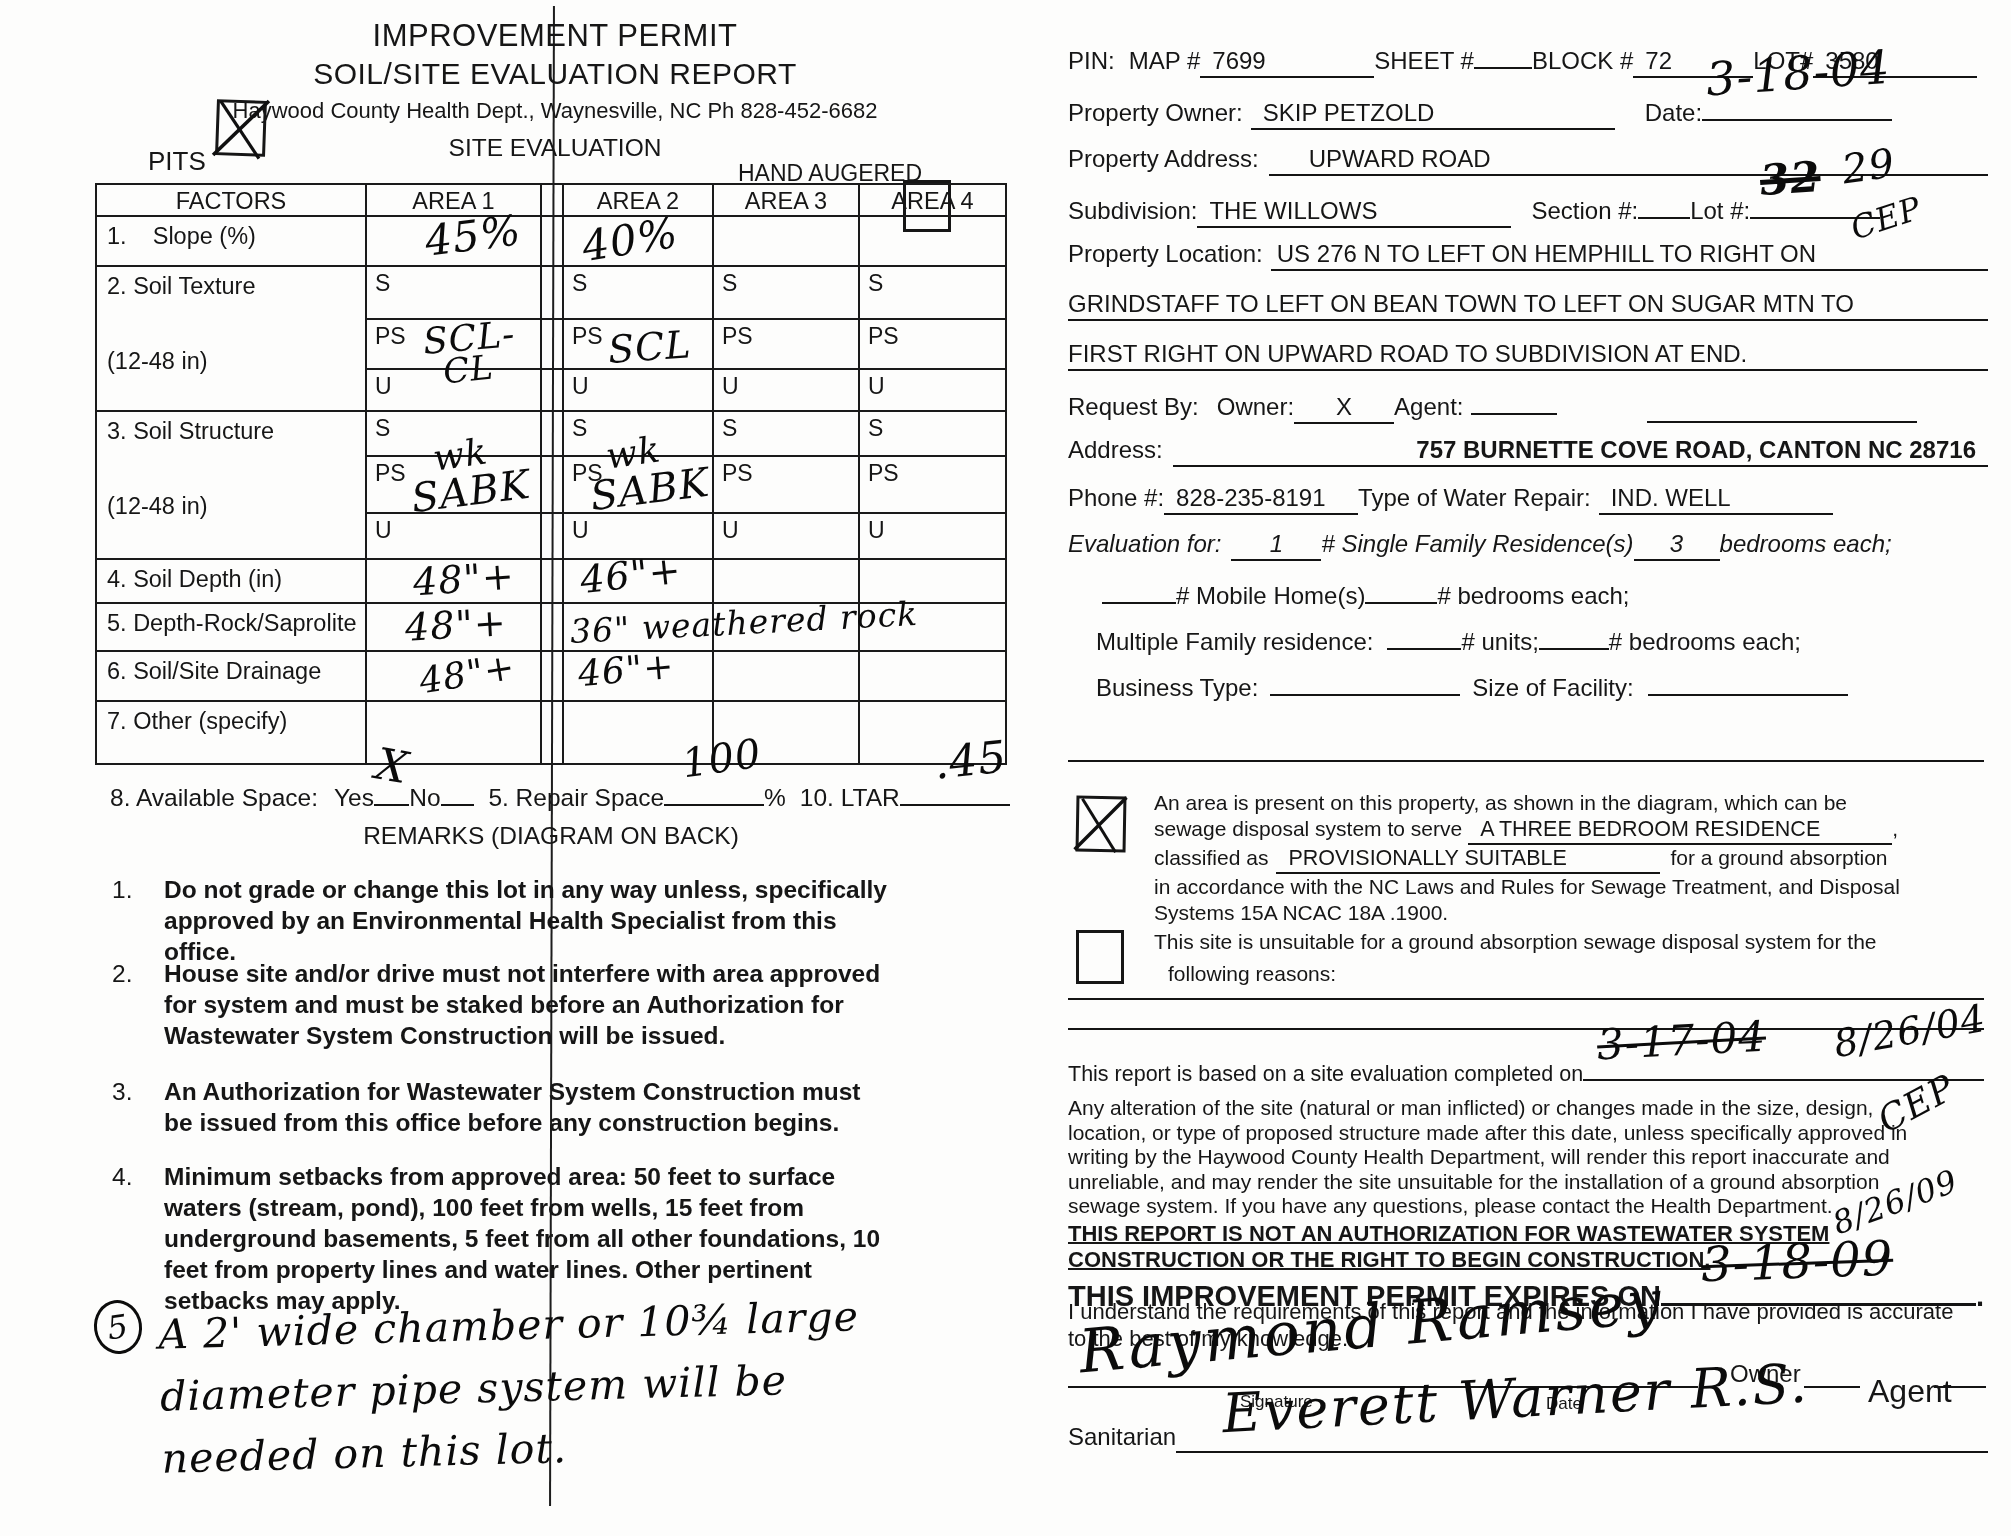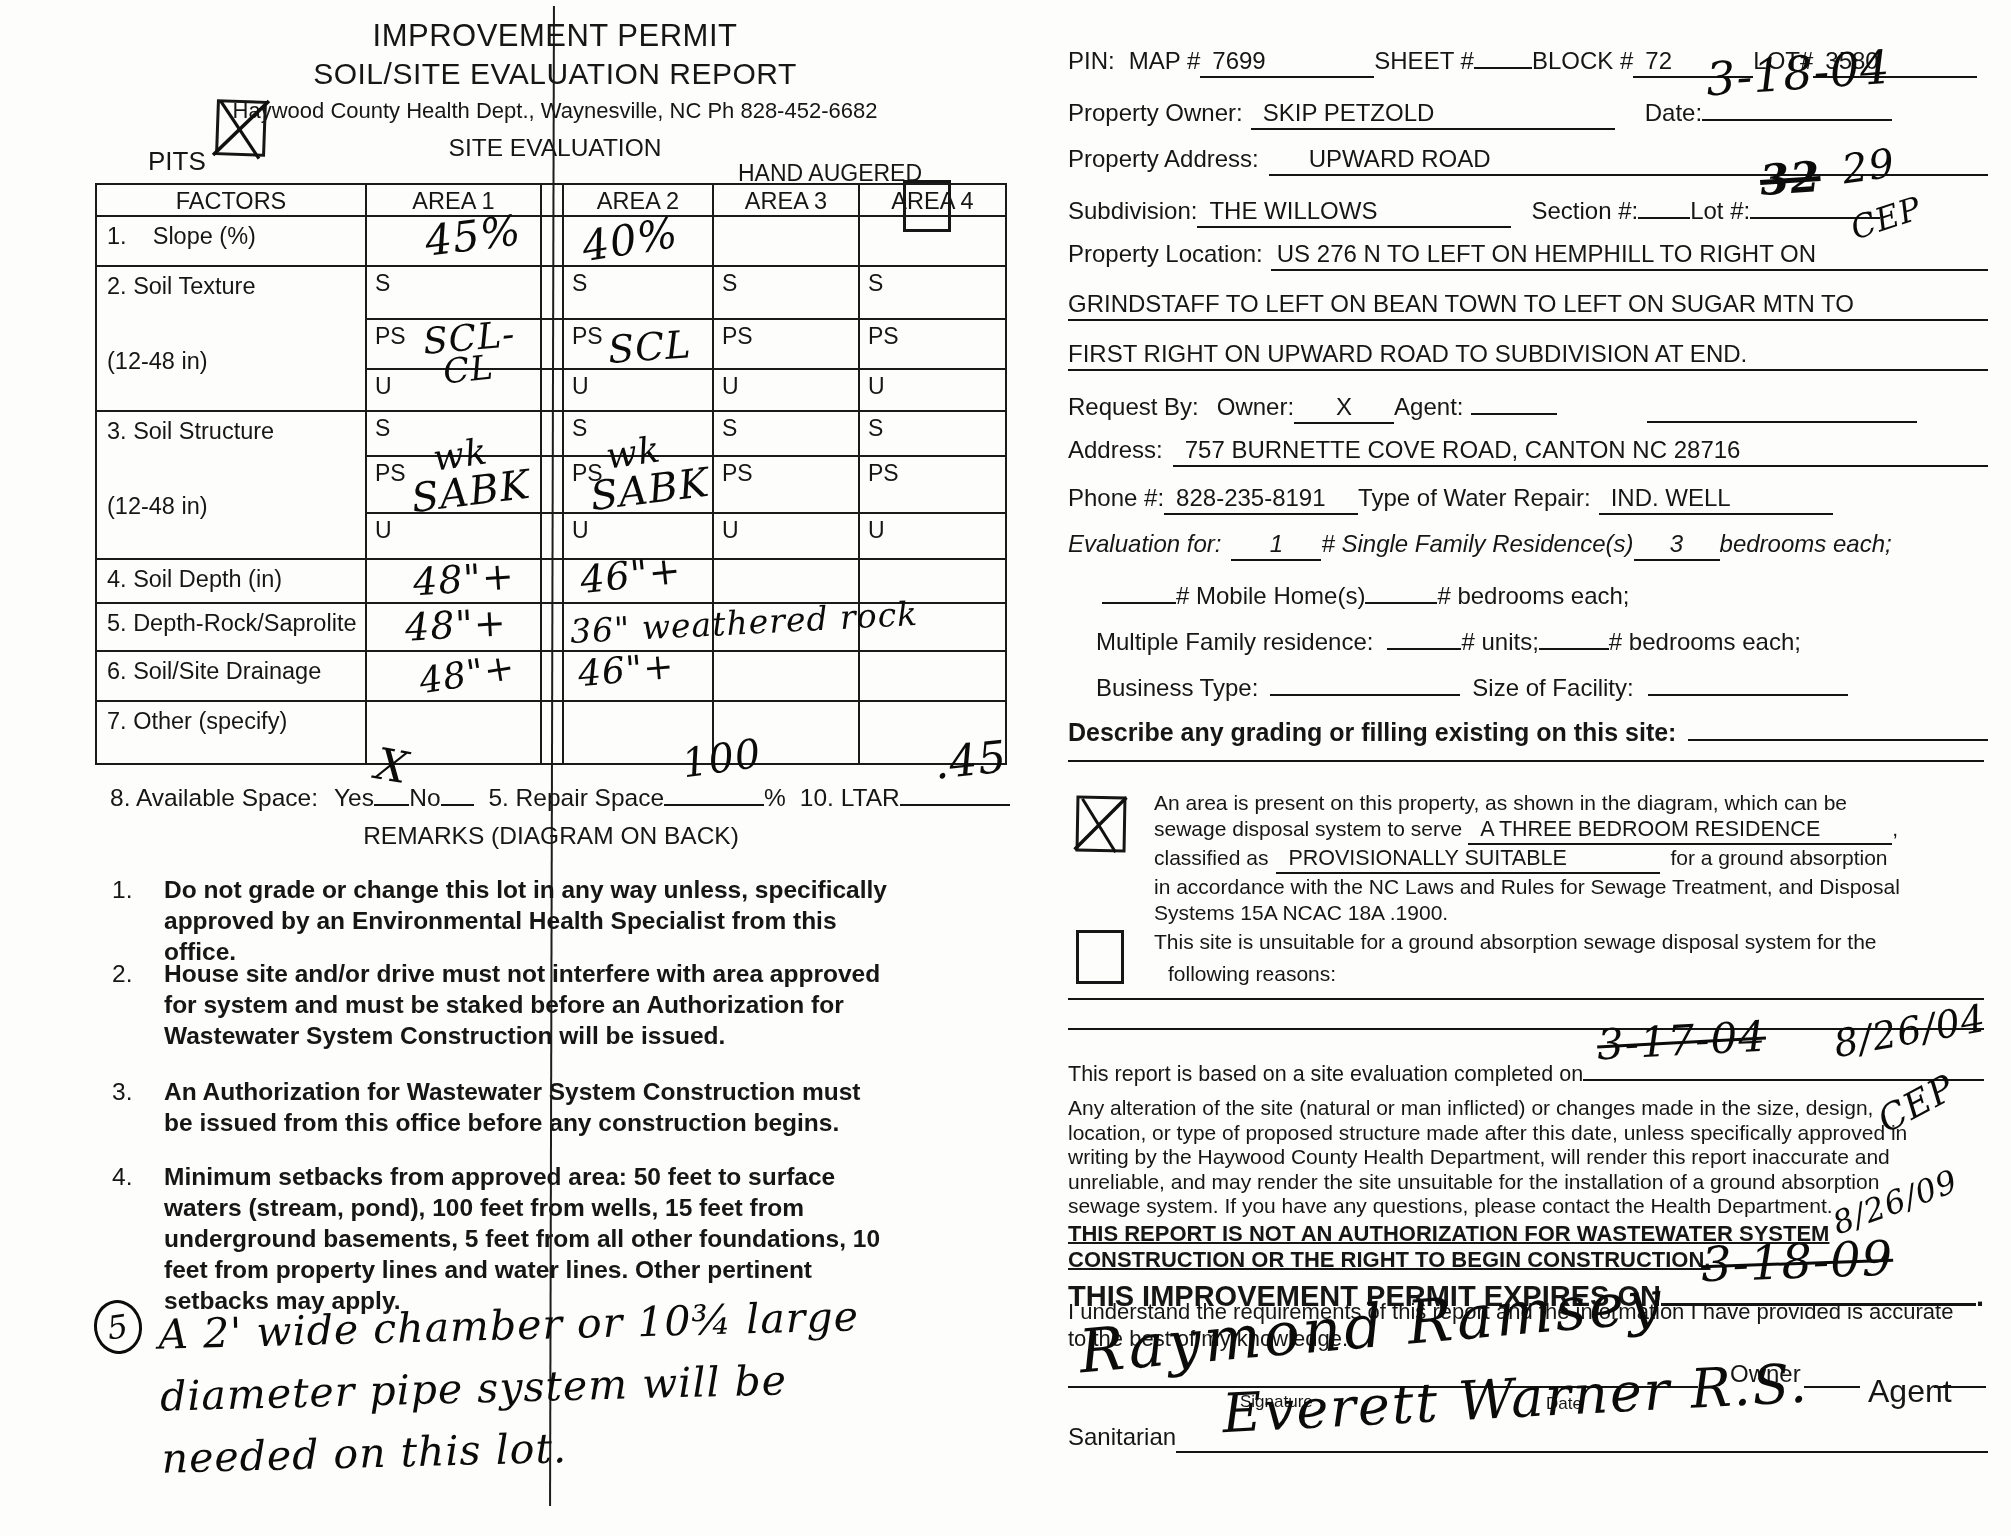--- a/index.html
+++ b/index.html
@@ -327,21 +327,21 @@
       <span>Request By:</span>
       <span style="margin-left:18px;">Owner:</span>
       <span class="fillv" style="min-width:76px;text-align:center;">X</span>
       <span>Agent:</span>
       <span class="ulb" style="width:86px;margin-left:8px;"></span>
       <span class="ulb" style="width:270px;margin-left:90px;transform:translateY(8px);"></span>
     </div>
 
     <div class="row" style="left:0;top:408px;width:920px;">
       <span>Address:</span>
-      <span class="fillv grow" style="text-align:left;margin-left:10px;">757 BURNETTE COVE ROAD, CANTON NC 28716</span>
+      <span class="fillv grow" style="text-align:right;margin-left:10px;font-weight:bold;">757 BURNETTE COVE ROAD, CANTON NC 28716</span>
     </div>
 
     <div class="row" style="left:0;top:456px;width:920px;">
       <span>Phone #:</span>
       <span class="fillv" style="min-width:170px;">828-235-8191</span>
       <span>Type of Water Repair:</span>
       <span class="fillv" style="min-width:210px;text-align:left;margin-left:8px;">IND. WELL</span>
     </div>
 
     <div class="row" style="left:0;top:502px;width:920px;font-style:italic;">
@@ -367,24 +367,20 @@
       <span># bedrooms each;</span>
     </div>
 
     <div class="row" style="left:28px;top:641px;width:885px;">
       <span>Business Type:</span>
       <span class="ulb" style="width:190px;margin-left:12px;"></span>
       <span style="margin-left:12px;">Size of Facility:</span>
       <span class="ulb" style="width:200px;margin-left:14px;"></span>
     </div>
 
-    <div class="row" style="left:0;top:686px;width:920px;">
-      <span class="b" style="font-size:25px;">Describe any grading or filling existing on this site:</span>
-      <span class="ulb grow" style="margin-left:12px;"></span>
-    </div>
     <div class="abs" style="left:0;top:732px;width:916px;border-bottom:2.6px solid #141414;"></div>
 
     <div class="abs" style="left:6px;top:762px;width:914px;">
       <div class="xbox abs" style="left:2px;top:6px;width:44px;height:50px;transform:rotate(1deg);">
         <svg width="60" height="66">
           <line x1="5" y1="60" x2="56" y2="7" stroke="#101010" stroke-width="3.4"></line>
           <line x1="12" y1="9" x2="46" y2="62" stroke="#101010" stroke-width="3"></line>
         </svg>
       </div>
       <div class="abs" style="left:80px;top:0;width:830px;">

